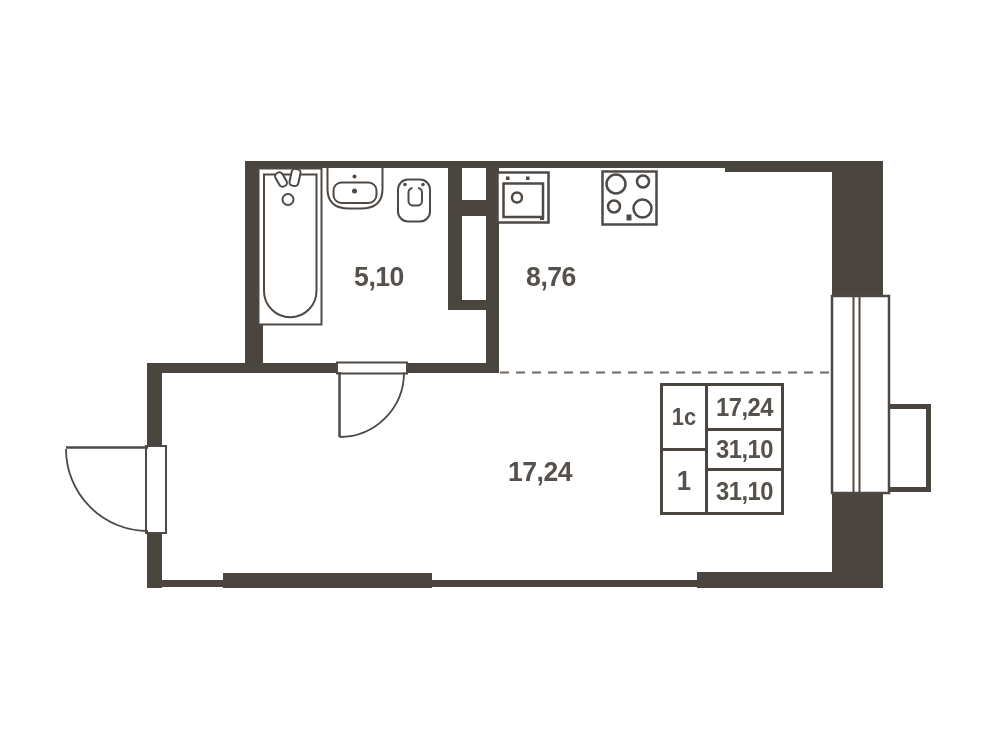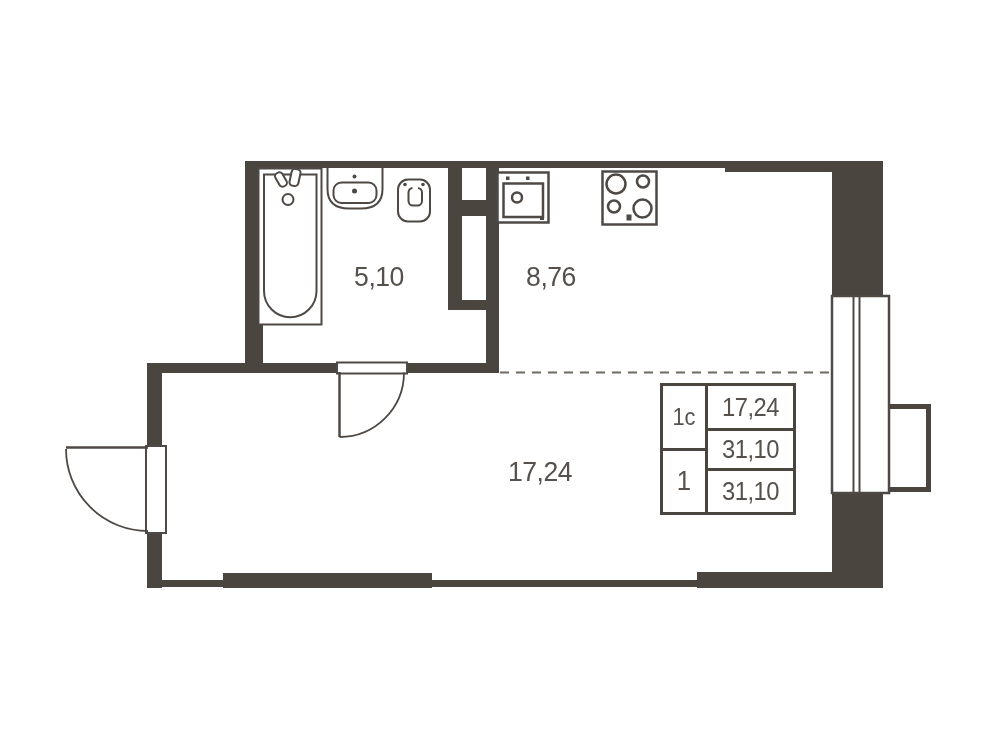--- a/index.html
+++ b/index.html
@@ -5,37 +5,37 @@
   :root{
     --wall:#4b4540;
     --fixture:#4e4945;
     --text:#56514c;
     --dash:#6e6963;
     --bg:#ffffff;
   }
   html,body{margin:0;padding:0;background:var(--bg);}
   #stage{
     position:relative;width:1000px;height:750px;background:var(--bg);
-    font-family:"Liberation Sans", sans-serif;overflow:hidden;
+    font-family:"Liberation Sans", sans-serif;overflow:hidden;font-weight:bold;
   }
   #plan-svg{position:absolute;left:0;top:0;}
   .wall{fill:var(--wall);stroke:none;}
   .fx{stroke:var(--fixture);fill:none;}
   .fx-w{stroke:var(--fixture);fill:#fff;}
   .fx-d{fill:var(--fixture);stroke:none;}
   .whitefill{fill:#fff;stroke:none;}
   .frame{fill:#fff;stroke:var(--fixture);}
   .label{
     position:absolute;color:var(--text);letter-spacing:-0.5px;
     text-align:center;white-space:nowrap;transform:scaleX(0.95);
   }
   .room-label{font-size:28px;}
   
   #info-table{
-    position:absolute;left:660px;top:383px;width:136px;height:132px;
+    position:absolute;left:660px;top:383px;width:124px;height:132px;
     border:3px solid var(--wall);box-sizing:border-box;background:#fff;
   }
   #info-table .vline{position:absolute;left:42px;top:0;bottom:0;width:3px;background:var(--wall);}
   #info-table .hl-left{position:absolute;left:0;width:42px;top:62px;height:3px;background:var(--wall);}
   #info-table .hl-r1{position:absolute;left:45px;right:0;top:42px;height:3px;background:var(--wall);}
   #info-table .hl-r2{position:absolute;left:45px;right:0;top:82px;height:3px;background:var(--wall);}
   .tcell{position:absolute;color:var(--text);display:flex;align-items:center;justify-content:center;transform:scaleX(0.95);}
   #cell-type{left:0;top:0;width:42px;height:62px;font-size:23px;}
   #cell-count{left:0;top:65px;width:42px;height:61px;font-size:27px;}
   #cell-living{left:45px;top:0;right:0;height:42px;font-size:25px;letter-spacing:-0.5px;}

